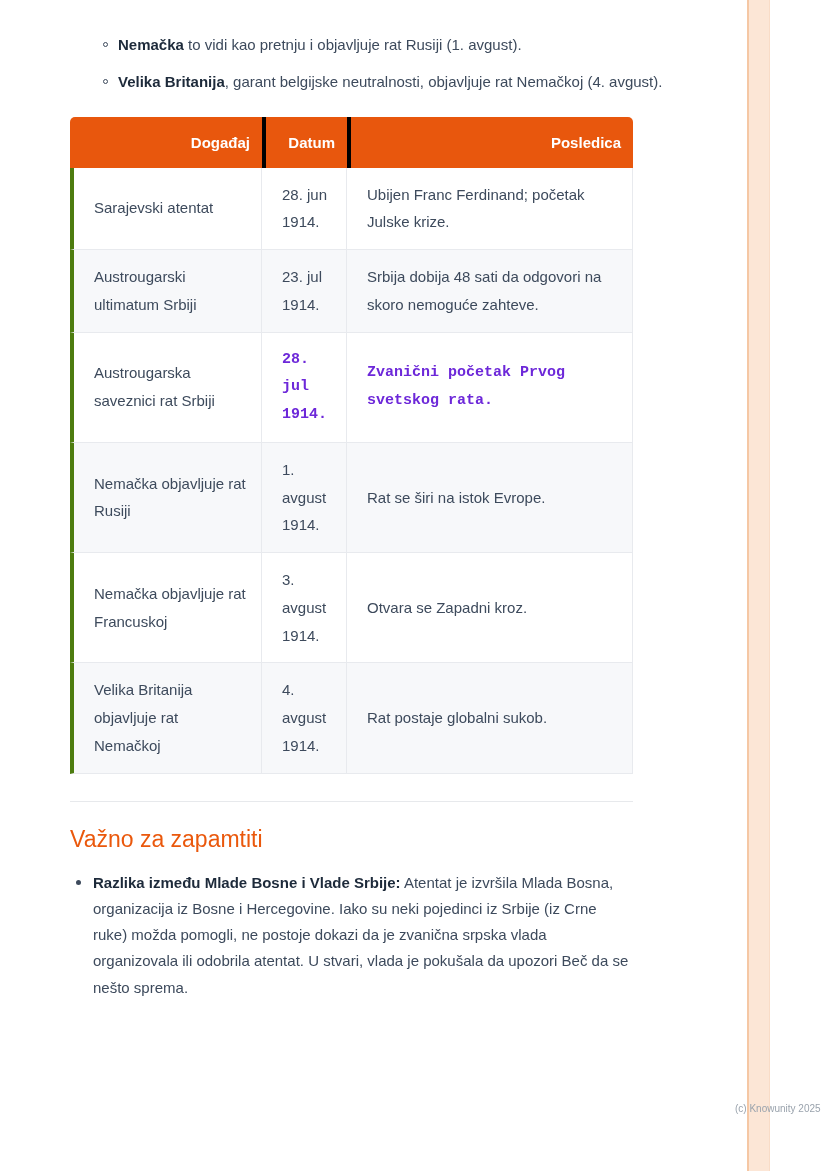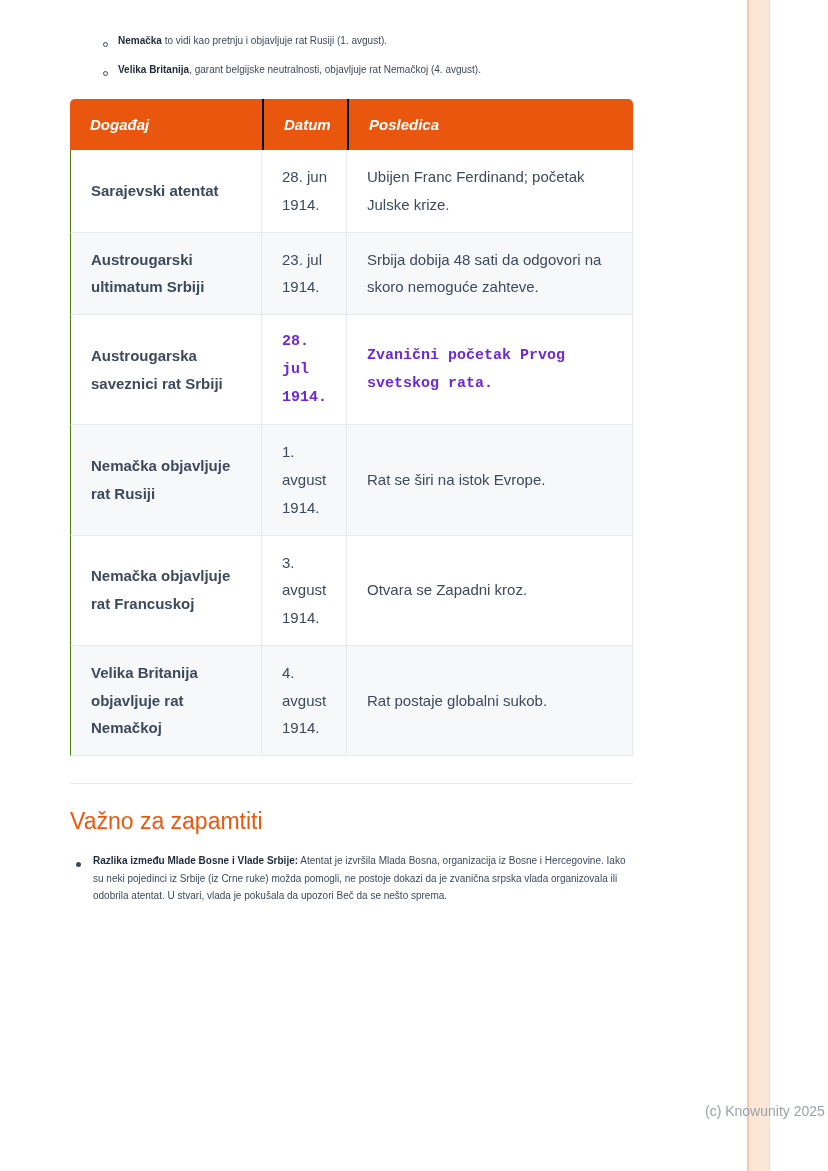--- a/index.html
+++ b/index.html
@@ -15,21 +15,21 @@
     position:absolute;
     left:70px; top:32px;
     width:600px;
   }
   
   .intro-list { margin-left:33px; width:600px; }
   .li {
     display:flex;
     align-items:flex-start;
     margin-bottom:11px;
-    font-size:10px;
+    font-size:15px;
     line-height:1.75;
   }
   .li .marker-hollow {
     flex:0 0 auto;
     width:5px; height:5px;
     border:1.5px solid #3d4a5c;
     border-radius:50%;
     margin:10px 10px 0 0;
   }
   .li .marker-solid {
@@ -46,38 +46,37 @@
     border-spacing:0;
     width:563px;
     margin-top:21px;
     font-size:15px;
     table-layout:fixed;
   }
   thead th {
     background:#e8570d;
     color:#ffffff;
     font-weight:bold;
-    text-align:left;
+    text-align:right;
     padding:17px 12px 17px 20px;
     vertical-align:middle;
-    font-style:italic;
   }
   thead th:first-child { border-top-left-radius:5px; }
   thead th:last-child { border-top-right-radius:5px; }
-  thead th + th { border-left:2px solid #000000; }
+  thead th + th { border-left:4px solid #000000; }
   tbody td {
     padding:13px 12px 13px 20px;
     line-height:1.85;
     vertical-align:middle;
     border-bottom:1px solid #e8eaee;
     border-right:1px solid #e8eaee;
     background:#ffffff;
     color:#3d4a5c;
   }
-  tbody td:first-child { border-left:1px solid #4d7c0f;font-weight:bold; }
+  tbody td:first-child { border-left:4px solid #4d7c0f; }
   tbody tr:nth-child(even) td { background:#f7f8fa; }
   td.strong { font-weight:bold; color:#6d28d9;font-family:Liberation Mono, monospace; }
   
   .divider {
     border:none;
     border-top:1px solid #e7e9ec;
     width:563px;
     margin-top:27px;
   }
   .section-title {
@@ -91,22 +90,22 @@
   .side-strip {
     position:absolute;
     left:747px; top:0;
     width:23px; height:1171px;
     background:#fce6d6;
     border-left:2px solid #f5c7a4;
     border-right:1px solid #f9dcc7;
   }
   .copyright {
     position:absolute;
-    left:705px; top:1103px;
-    font-size:14px;
+    left:735px; top:1103px;
+    font-size:10px;
     color:#9aa3ad;
     z-index:5;
     white-space:nowrap;
   }
 </style>
 </head>
 <body>
 
 <div class="content">
 

